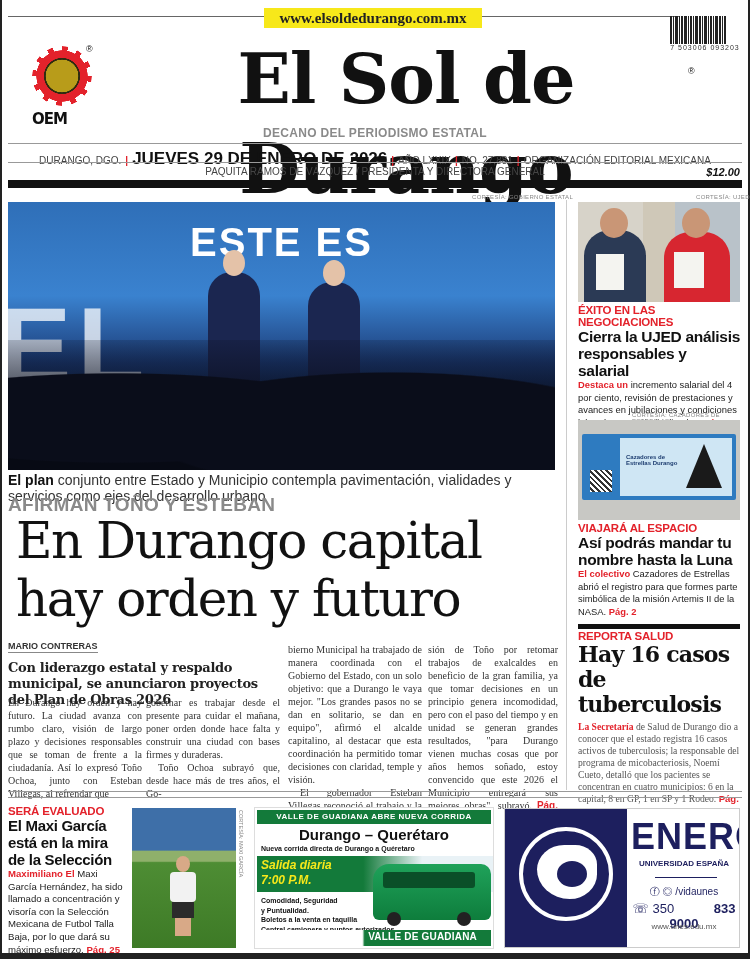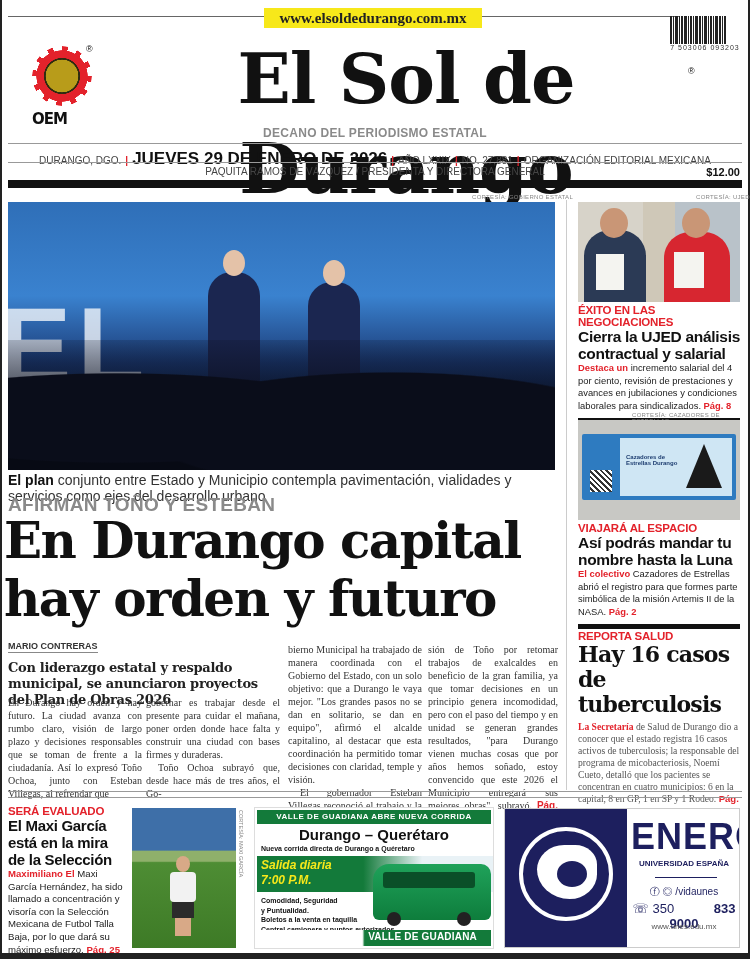--- a/index.html
+++ b/index.html
@@ -20,37 +20,37 @@
   .oem { position: absolute; left: 2px; top: 64px; font-family: "DejaVu Sans", sans-serif; font-weight: bold; font-size: 15px; letter-spacing: -1px; color: #111; }
   .reg1 { position: absolute; left: 86px; top: 44px; font-size: 9px; }
   .title { position: absolute; left: 106px; top: 34px; width: 600px; text-align: center; font-family: "DejaVu Serif", serif; font-weight: bold; font-size: 70px; letter-spacing: -1px; line-height: 90px; color: #111; transform: scaleX(1.0); }
   .reg2 { position: absolute; left: 688px; top: 66px; font-size: 9px; }
   .tagline { position: absolute; left: 0; right: 0; top: 126px; text-align: center; font-weight: bold; font-size: 12px; color: #8a8a8a; letter-spacing: 0.3px; }
   .rule { position: absolute; left: 8px; right: 8px; height: 1px; background: #999; }
   .dateline { position: absolute; left: 0; right: 0; top: 149px; text-align: center; font-size: 10px; color: #444; }
   .dateline b { font-size: 17px; color: #111; }
   .dateline .sep { color: #e3222b; font-weight: bold; margin: 0 4px; }
   .director { position: absolute; left: 0; right: 0; top: 166px; text-align: center; font-size: 10px; color: #444; }
-  .price { position: absolute; right: 10px; top: 166px; font-weight: bold; font-size: 11px; }
+  .price { position: absolute; right: 10px; top: 166px; font-weight: bold; font-size: 11px; font-style: italic; }
   .blackbar { position: absolute; left: 8px; right: 8px; top: 180px; height: 8px; background: #111; }
 
   
   .credit { position: absolute; font-size: 6px; color: #888; letter-spacing: 0.3px; }
   .main-photo { position: absolute; left: 8px; top: 202px; width: 547px; height: 268px; overflow: hidden;
     background: linear-gradient(180deg, #2f6fb8 0%, #3a82cf 35%, #1c3c78 60%, #0b1430 100%); }
   .main-photo .bigtxt { position: absolute; left: 0; right: 0; top: 18px; text-align: center; color: #fff; font-weight: bold; font-size: 40px; letter-spacing: 2px; }
   .main-photo .ghost { position: absolute; left: -10px; top: 80px; color: rgba(255,255,255,0.75); font-weight: bold; font-size: 110px; letter-spacing: 6px; }
   .main-photo .crowd { position: absolute; left: 0; right: 0; bottom: 0; height: 130px; background: radial-gradient(ellipse at 20% 60%, #0a0d1a 0 40%, transparent 41%), radial-gradient(ellipse at 70% 70%, #0a0d1a 0 45%, transparent 46%), linear-gradient(180deg, rgba(10,14,30,0.2), #070a14 70%); }
   .main-photo .man { position: absolute; width: 52px; height: 150px; top: 70px; background: #1b2650; border-radius: 24px 24px 6px 6px; }
   .main-photo .head { position: absolute; width: 22px; height: 26px; border-radius: 50%; background: #e4c2a8; top: -22px; left: 15px; }
   .caption { position: absolute; left: 8px; top: 472px; width: 550px; font-size: 14px; color: #333; }
   .caption b { color: #111; }
 
   .kicker-main { position: absolute; left: 8px; top: 494px; font-weight: bold; font-size: 19px; color: #8a8a8a; letter-spacing: 0.3px; }
-  .headline { position: absolute; left: 4px; top: 512px; width: 560px; font-family: "DejaVu Serif", serif; font-weight: bold; font-size: 50px; line-height: 58px; letter-spacing: -1.5px; color: #111; }
+  .headline { position: absolute; left: 16px; top: 512px; width: 560px; font-family: "DejaVu Serif", serif; font-weight: normal; font-size: 50px; line-height: 58px; letter-spacing: -1.5px; color: #111; }
   .byline { position: absolute; left: 8px; top: 641px; font-weight: bold; font-size: 9px; color: #333; border-bottom: 1px solid #888; padding-bottom: 1px; }
   .deck { position: absolute; left: 8px; top: 660px; width: 272px; font-family: "DejaVu Serif", serif; font-weight: bold; font-size: 13px; line-height: 16px; color: #222; letter-spacing: -0.3px; }
   .col { position: absolute; font-family: "Liberation Serif", serif; font-size: 10px; line-height: 13px; color: #333; text-align: justify; }
   .col p + p { text-indent: 12px; }
   .pag { color: #e3222b; font-family: "Liberation Sans", sans-serif; font-weight: bold; }
 
   .vdivider { position: absolute; left: 566px; top: 200px; width: 1px; height: 590px; background: #ccc; }
 
   
   .side { position: absolute; left: 578px; width: 162px; }
@@ -153,20 +153,21 @@
   <span>DURANGO, DGO.</span><span class="sep">|</span><b>JUEVES 29 DE ENERO DE 2026</b><span class="sep">|</span><span>AÑO LXXIX</span><span class="sep">|</span><span>NO. 27,881</span><span class="sep">|</span><span>ORGANIZACIÓN EDITORIAL MEXICANA</span>
 </div>
 <div class="rule" style="top:162px"></div>
 <div class="director">PAQUITA RAMOS DE VÁZQUEZ / PRESIDENTA Y DIRECTORA GENERAL</div>
 <div class="price">$12.00</div>
 <div class="blackbar"></div>
 
 <div class="credit" style="left:472px; top:194px">CORTESÍA: GOBIERNO ESTATAL</div>
 <div class="main-photo">
   <div class="ghost">EL CAMINO</div>
+  <div class="bigtxt">ESTE ES</div>
   <div class="man" style="left:200px">
       <div class="head"></div>
     </div>
   <div class="man" style="left:300px; top:80px">
       <div class="head"></div>
     </div>
   <div class="crowd"></div>
 </div>
 <div class="caption"><b>El plan</b><span> conjunto entre Estado y Municipio contempla pavimentación, vialidades y servicios como ejes del desarrollo urbano</span></div>
 
@@ -199,21 +200,21 @@
 <div class="side-photo" style="top:202px; height:100px; left:578px; background: linear-gradient(90deg, #d7d3c9 0 40%, #cfc8b8 40% 60%, #b9c2c9 60%);">
   <div style="position:absolute; left:6px; top:28px; width:62px; height:72px; background:#2b3a55; border-radius:26px 26px 0 0;"></div>
   <div style="position:absolute; left:22px; top:6px; width:28px; height:30px; background:#c99676; border-radius:50%;"></div>
   <div style="position:absolute; left:86px; top:30px; width:66px; height:70px; background:#d72630; border-radius:26px 26px 0 0;"></div>
   <div style="position:absolute; left:104px; top:6px; width:28px; height:30px; background:#c99676; border-radius:50%;"></div>
   <div style="position:absolute; left:18px; top:52px; width:28px; height:36px; background:#f4f4f0;"></div>
   <div style="position:absolute; left:96px; top:50px; width:30px; height:36px; background:#f4f4f0;"></div>
 </div>
 <div class="side" style="top:304px">
   <div class="s-kicker">ÉXITO EN LAS NEGOCIACIONES</div>
-  <div class="s-head">Cierra la UJED análisis contractual y salarial</div>
+  <div class="s-head">Cierra la UJED análisis responsables y salarial</div>
   <div class="s-body"><span class="lead">Destaca un</span><span> incremento salarial del 4 por ciento, revisión de prestaciones y avances en jubilaciones y condiciones laborales para sindicalizados.</span> <span class="pag">Pág. 8</span></div>
   <div class="s-bar"></div>
 </div>
 
 <div class="credit" style="left:632px; top:412px">CORTESÍA: CAZADORES DE ESTRELLAS</div>
 <div class="side-photo" style="top:420px; height:100px; left:578px; background:#c8c8c4;">
   <div style="position:absolute; left:4px; top:14px; width:154px; height:66px; background:#2e7bc0; border-radius:2px;"></div>
   <div style="position:absolute; left:42px; top:18px; width:112px; height:58px; background:#cfe6f4;"></div>
   <div style="position:absolute; left:48px; top:34px; font-size:6px; font-weight:bold; color:#1d3d70; width:60px;">Cazadores de Estrellas Durango</div>
   <div style="position:absolute; left:108px; top:24px; width:0; height:0; border-left:18px solid transparent; border-right:18px solid transparent; border-bottom:44px solid #1a1a1a;"></div>

